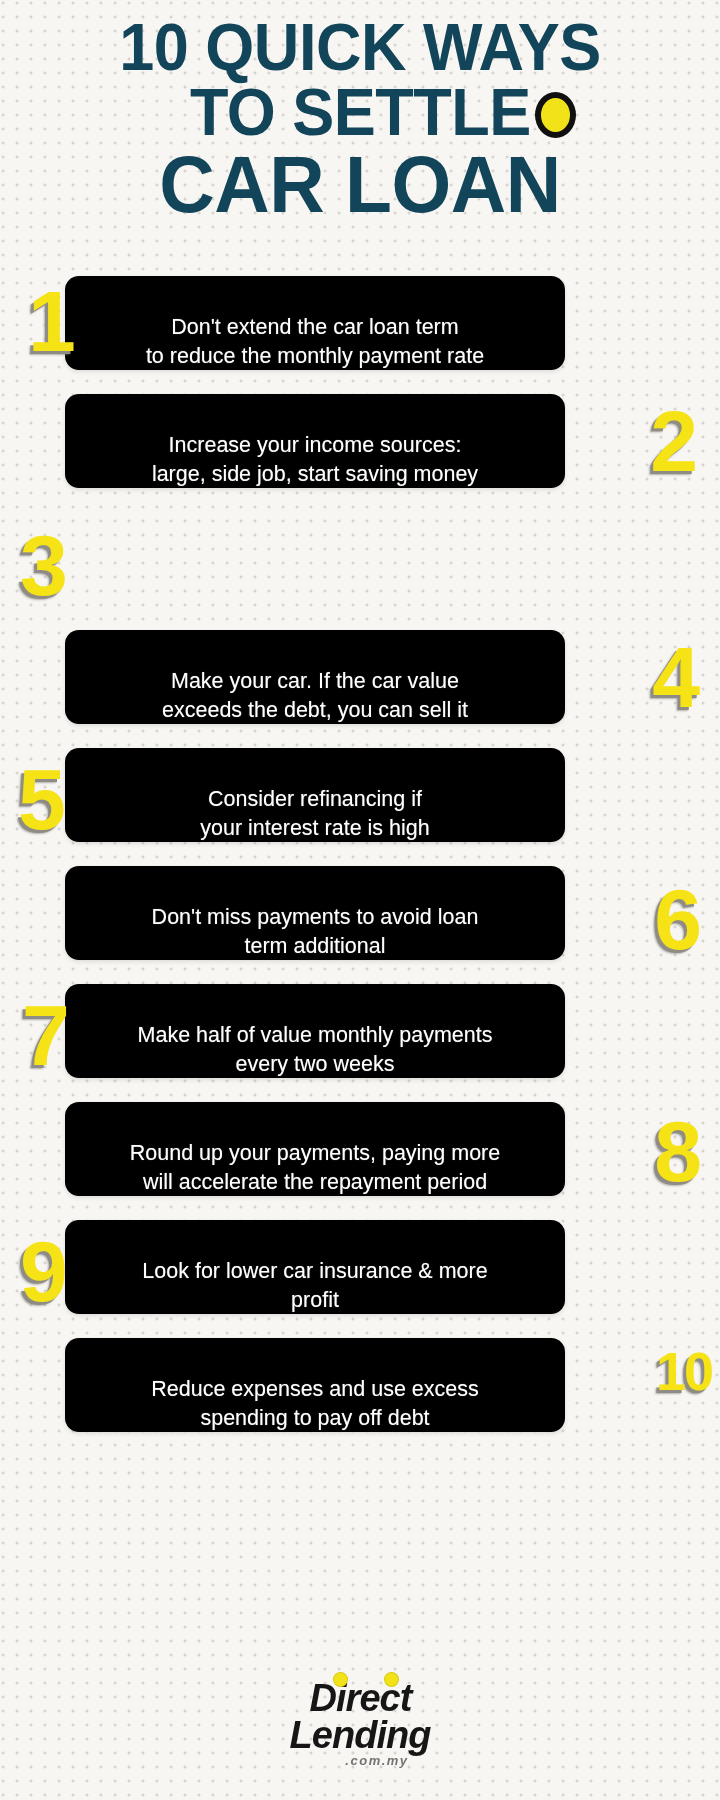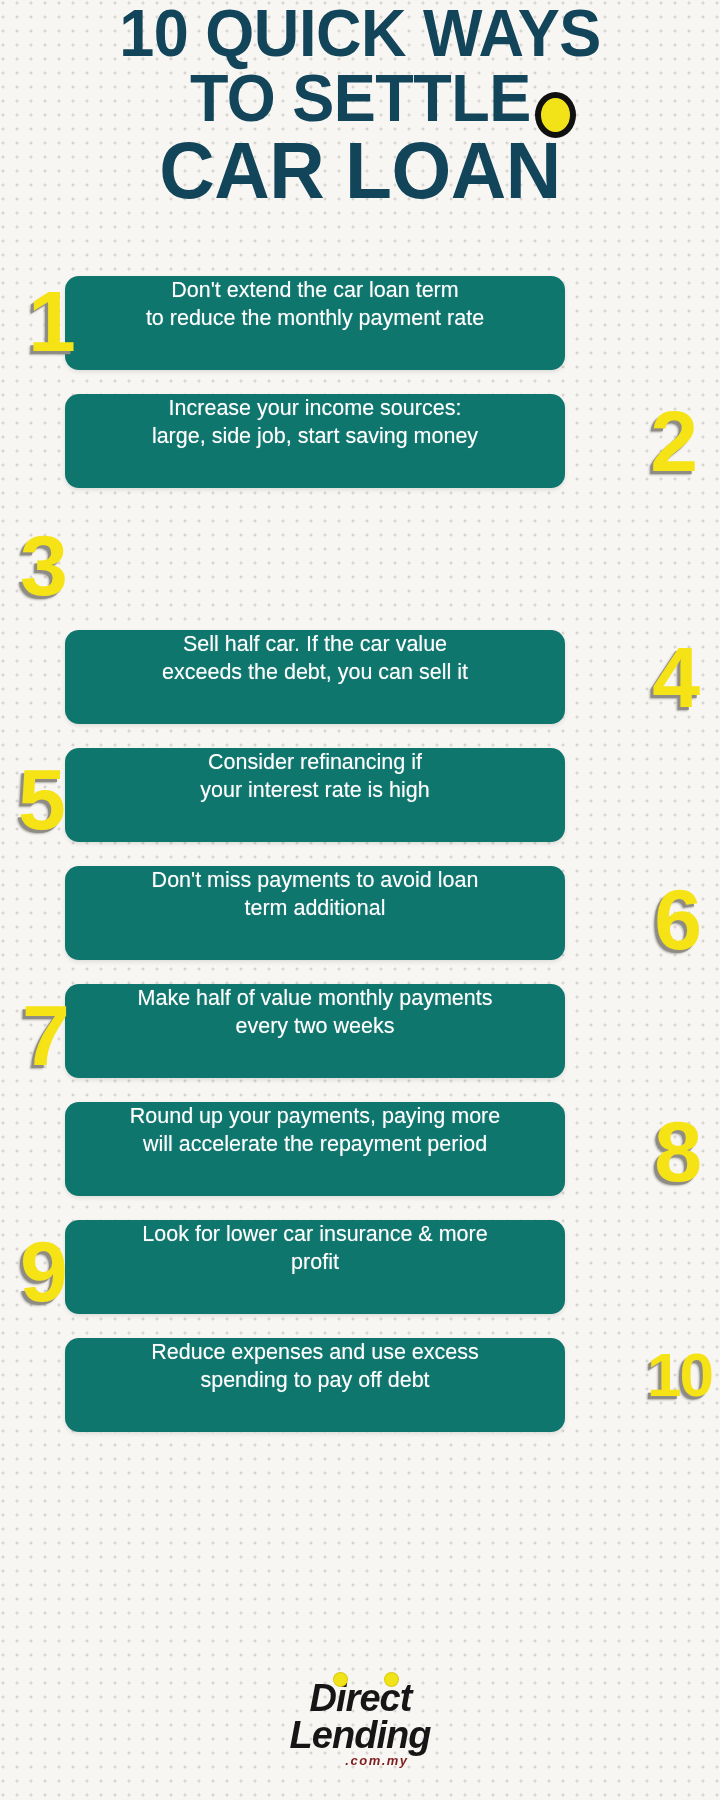--- a/index.html
+++ b/index.html
@@ -15,20 +15,21 @@
     font-family: "Liberation Sans", sans-serif;
     background-color: #f8f6f3;
     background-image:
       radial-gradient(circle at 3px 3px, #d8d5d0 1.4px, transparent 1.7px);
     background-size: 14px 14px;
     position: relative;
   }
 
   
   .header {
+    padding-top: 14px;
     text-align: center;
     position: relative;
   }
 
   .title-line {
     font-family: "Liberation Sans", sans-serif;
     color: #13455a;
     font-weight: bold;
     letter-spacing: -0.5px;
     line-height: 0.97;
@@ -77,24 +78,24 @@
     height: 118px;
     margin-bottom: 0px;
   }
 
   .card {
     position: absolute;
     top: 4px;
     left: 65px;
     width: 500px;
     height: 94px;
-    background: #0f766e;
+    background: #000000;
     border-radius: 14px;
     display: flex;
-    align-items: flex-start;
+    align-items: flex-end;
     justify-content: center;
     padding: 0 22px;
     z-index: 2;
     box-shadow: 0 2px 4px rgba(0,0,0,0.10);
   }
 
   .card-text {
     color: #ffffff;
     font-size: 21.5px;
     line-height: 1.32;
@@ -124,21 +125,21 @@
 
   .num.n1  { left: 28px;  top: 6px;  z-index: 3; }
   .num.n2  { right: 24px; top: 8px;  z-index: 3; }
   .num.n3  { left: 20px;  top: 14px; z-index: 3; }
   .num.n4  { right: 22px; top: 8px;  z-index: 3; }
   .num.n5  { left: 18px;  top: 12px; z-index: 3; }
   .num.n6  { right: 20px; top: 14px; z-index: 3; }
   .num.n7  { left: 22px;  top: 12px; z-index: 3; }
   .num.n8  { right: 20px; top: 10px; z-index: 3; }
   .num.n9  { left: 20px;  top: 12px; z-index: 3; }
-  .num.n10 { right: 8px;  top: 10px; z-index: 3; font-size: 62px; }
+  .num.n10 { right: 8px;  top: 10px; z-index: 3; font-size: 54px; }
 
   
   .footer {
     position: absolute;
     top: 1680px;
     left: 0;
     width: 720px;
     text-align: center;
   }
 
@@ -172,21 +173,21 @@
   }
   .logo-dot-1 { top: -7px; left: 44px; }
   .logo-dot-2 { top: -7px; left: 95px; }
 
   .logo-tld {
     text-align: center;
     font-family: "Liberation Sans", sans-serif;
     font-size: 13px;
     font-weight: bold;
     font-style: italic;
-    color: #7f1d1d;
+    color: #737373;
     letter-spacing: 1.5px;
     margin-top: -1px;
     padding-left: 34px;
   }
 </style>
 </head>
 <body>
 
 <div class="header">
   <div class="title-line title-line-1">10 QUICK WAYS</div>
@@ -208,21 +209,21 @@
         <div class="card-text">Increase your income sources:
 large, side job, start saving money</div>
       </div>
       <div class="num right n2">2</div>
     </div>
     <div class="row">
       <div class="num left n3">3</div>
     </div>
     <div class="row">
       <div class="card">
-        <div class="card-text">Sell half car. If the car value
+        <div class="card-text">Make your car. If the car value
 exceeds the debt, you can sell it</div>
       </div>
       <div class="num right n4">4</div>
     </div>
     <div class="row">
       <div class="card">
         <div class="card-text">Consider refinancing if
 your interest rate is high</div>
       </div>
       <div class="num left n5">5</div>

